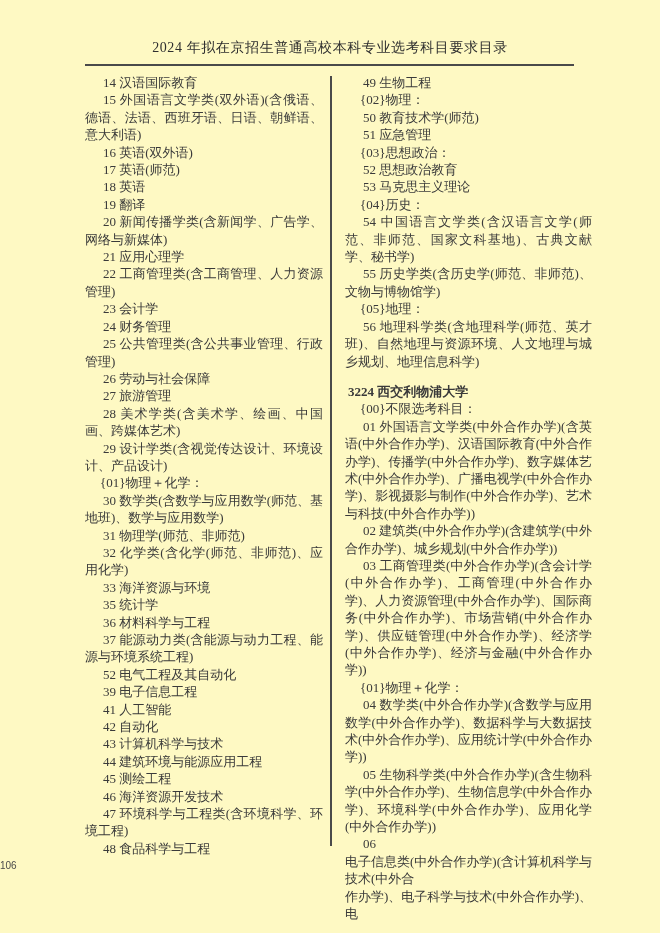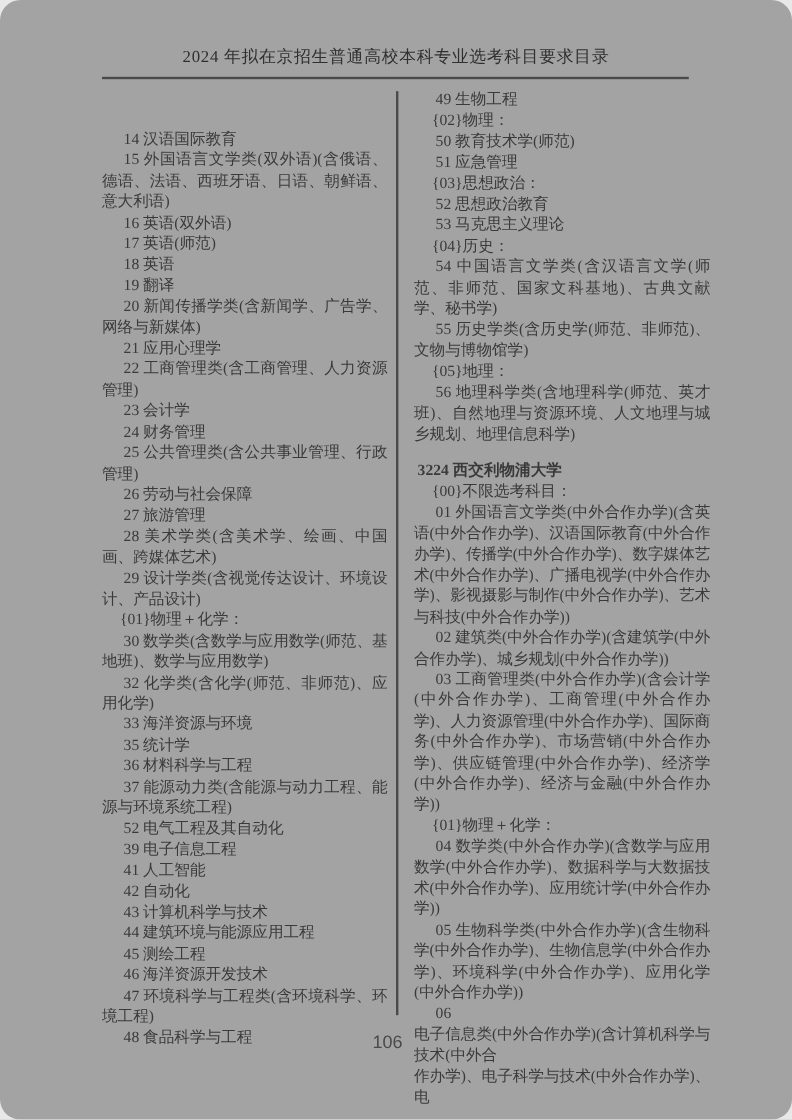--- a/index.html
+++ b/index.html
@@ -1,23 +1,22 @@
 <!DOCTYPE html>
 <html><head>
 <meta charset="utf-8">
 <style>
   html,body { margin:0; padding:0; background:#e8e8e8; }
   .page {
     position:relative;
     width:660px; height:933px;
     margin:0 auto;
-    background:#a3a3a3;
+    background:#fef9c3;
     font-family:"Liberation Serif","DejaVu Serif",serif;
     overflow:hidden;
-    border-radius:17px;
   }
   .header-title {
     position:absolute;
     top:39px; left:0; width:660px;
     text-align:center;
     font-size:14px;
     letter-spacing:0.6px;
     color:#2f2f2f;
   }
   .header-rule {
@@ -27,39 +26,39 @@
   }
   .col-divider {
     position:absolute;
     top:76px; left:330px; width:2px; height:770px;
     background:#4a4a4a;
   }
   .column {
     position:absolute;
     top:74px;
   }
-  .column.left  { left:85px;  width:238px;margin-top:33px; }
+  .column.left  { left:85px;  width:238px; }
   .column.right { left:345px; width:247px; }
   .entry {
     margin:0;
     font-size:13px;
     line-height:17.4px;
     text-align:justify;
     color:#3a3a3a;
     text-indent:18px;
   }
   .entry.category { font-weight:400; text-indent:15px; }
   .entry.heading  { font-weight:700; text-indent:3px; margin-top:13px; }
   .entry.plain    { text-indent:0; white-space:pre-wrap; }
   .page-number {
     position:absolute;
     top:860px; left:0; width:646px;
-    text-align:center;
+    text-align:left;
     font-family:"Liberation Sans","DejaVu Sans",sans-serif;
-    font-size:15px;
+    font-size:10px;
     color:#4a4a4a;
   }
 </style>
 </head>
 <body>
 
 <div class="page">
   <div class="header-title">2024 年拟在京招生普通高校本科专业选考科目要求目录</div>
   <div class="header-rule"></div>
 
@@ -75,20 +74,21 @@
       <p class="entry item">22 工商管理类(含工商管理、人力资源管理)</p>
       <p class="entry item">23 会计学</p>
       <p class="entry item">24 财务管理</p>
       <p class="entry item">25 公共管理类(含公共事业管理、行政管理)</p>
       <p class="entry item">26 劳动与社会保障</p>
       <p class="entry item">27 旅游管理</p>
       <p class="entry item">28 美术学类(含美术学、绘画、中国画、跨媒体艺术)</p>
       <p class="entry item">29 设计学类(含视觉传达设计、环境设计、产品设计)</p>
       <p class="entry category">{01}物理＋化学：</p>
       <p class="entry item">30 数学类(含数学与应用数学(师范、基地班)、数学与应用数学)</p>
+      <p class="entry item">31 物理学(师范、非师范)</p>
       <p class="entry item">32 化学类(含化学(师范、非师范)、应用化学)</p>
       <p class="entry item">33 海洋资源与环境</p>
       <p class="entry item">35 统计学</p>
       <p class="entry item">36 材料科学与工程</p>
       <p class="entry item">37 能源动力类(含能源与动力工程、能源与环境系统工程)</p>
       <p class="entry item">52 电气工程及其自动化</p>
       <p class="entry item">39 电子信息工程</p>
       <p class="entry item">41 人工智能</p>
       <p class="entry item">42 自动化</p>
       <p class="entry item">43 计算机科学与技术</p>

